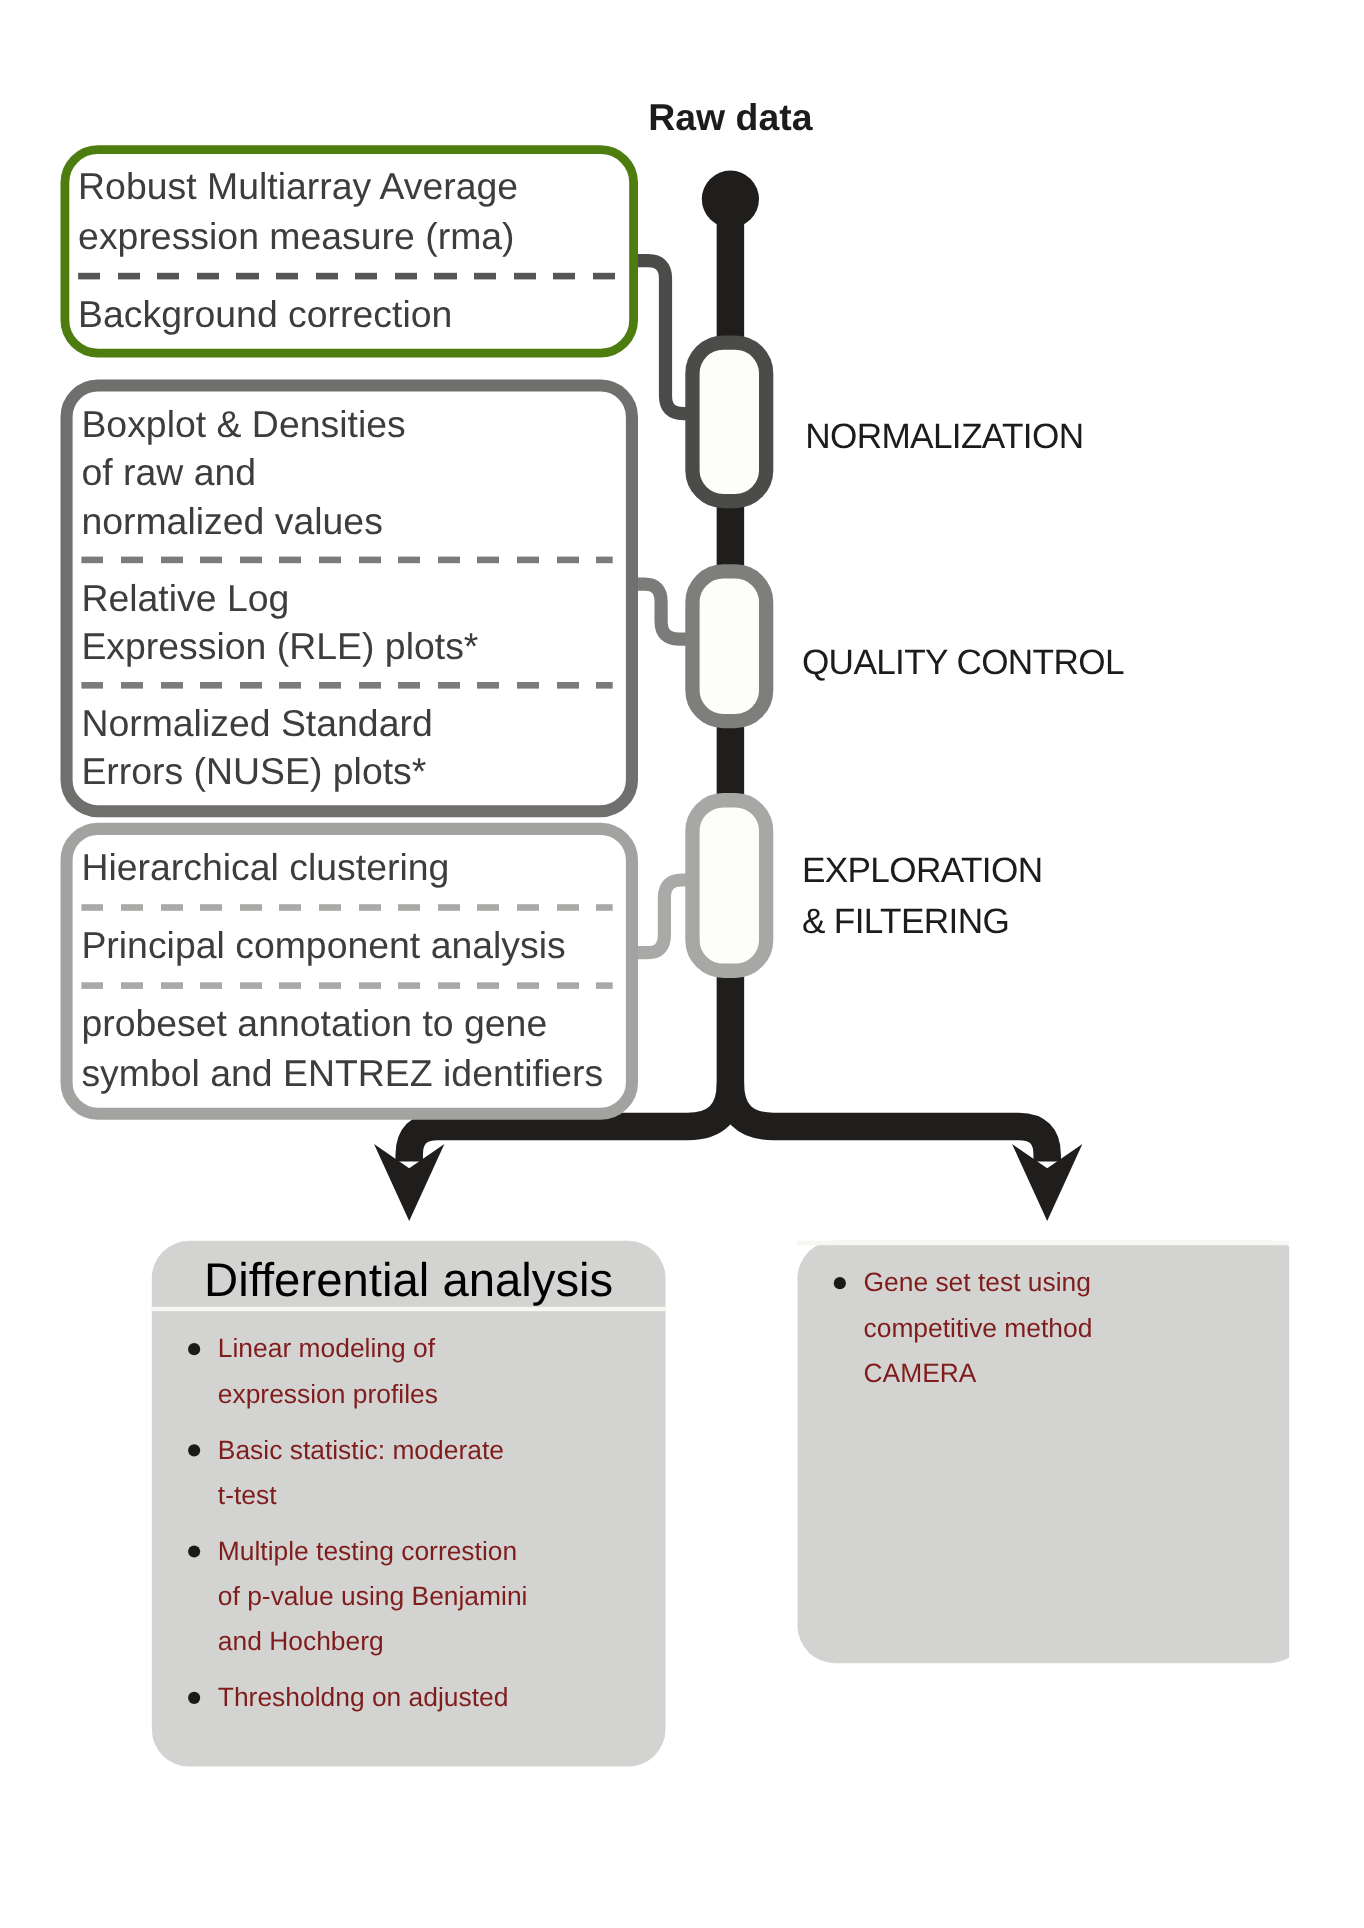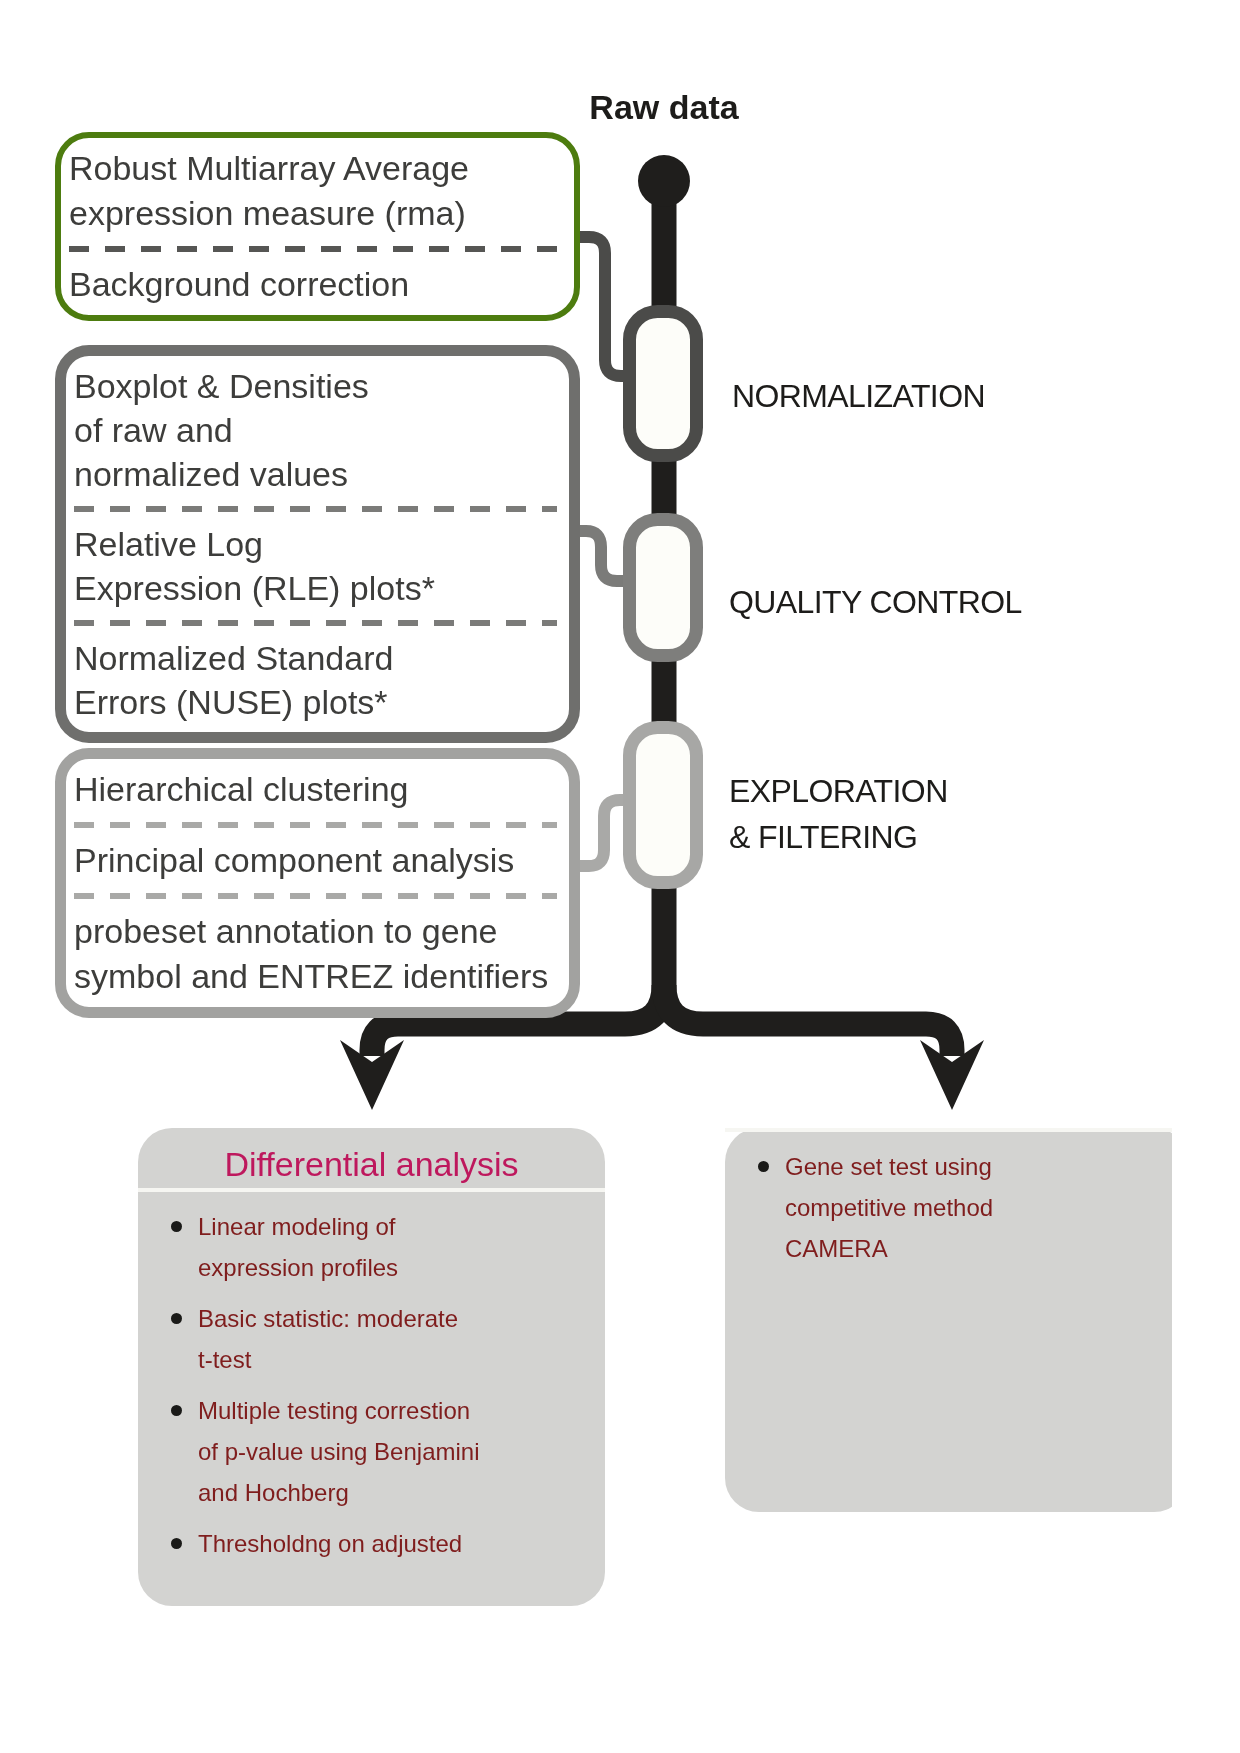--- a/index.html
+++ b/index.html
@@ -5,21 +5,21 @@
   html,body{margin:0;padding:0;background:#ffffff;}
   body{font-family:"Liberation Sans",sans-serif;}
   .page{position:relative;width:1172px;height:1753px;background:#ffffff;overflow:hidden;}
   .art{position:absolute;left:0;top:0;}
 
   
   .fbox{position:absolute;left:55px;width:525px;box-sizing:border-box;
         background:#ffffff;border-radius:34px;padding:8px 12px 8px 8px;}
   .fbox .line{font-size:34px;line-height:45px;color:#3d3d3b;white-space:nowrap;}
   .fbox .divider{height:6px;margin:10px 0;}
-  #fb0{top:132px;border:6px solid #4d7c0f;}
+  #fb0{top:132px;border:8px solid #4d7c0f;}
   #fb1{top:345px;border:11px solid #6f6f6d;}
   #fb1 .line{line-height:44px;}
   #fb2{top:748px;border:11px solid #a2a2a0;}
   #fb0 .divider{background-image:repeating-linear-gradient(to right,#565654 0 20px,transparent 20px 36px);}
   #fb1 .divider{background-image:repeating-linear-gradient(to right,#7b7b79 0 20px,transparent 20px 36px);}
   #fb2 .divider{background-image:repeating-linear-gradient(to right,#a9a9a7 0 20px,transparent 20px 36px);}
 
   
   .stage{position:absolute;font-weight:normal;font-size:32px;line-height:38px;
          letter-spacing:-0.6px;color:#1d1c1a;white-space:nowrap;}
@@ -28,21 +28,21 @@
   #lbl-exp1{left:729px;top:772px;}
   #lbl-exp2{left:729px;top:818px;}
 
   .rawdata{position:absolute;left:560px;top:88px;width:208px;text-align:center;
            font-weight:bold;font-size:34px;color:#1d1c1a;}
 
   
   .bbox{position:absolute;box-sizing:border-box;background:#d3d3d1;border-radius:34px;}
   #bb0{left:138px;top:1128px;width:467px;height:478px;}
   #bb1{left:725px;top:1128px;width:463px;height:384px;}
-  .bhead{font-size:34px;line-height:48px;color:#be185d;text-align:center;padding-top:12px;}
+  .bhead{font-size:43px;line-height:48px;color:#000000;text-align:center;padding-top:12px;}
   .hsep{height:4px;background:#f6f6f2;}
   .bullets{padding:14px 10px 0 33px;}
   .bullet{display:flex;margin-bottom:10px;}
   .dot{flex:0 0 11px;width:11px;height:11px;border-radius:50%;background:#1a1a18;margin-top:15px;margin-right:16px;}
   .btext{font-size:24px;line-height:41px;color:#7f1d1d;}
   .btext .indent{margin-left:78px;}
 </style>
 </head>
 <body>
 

